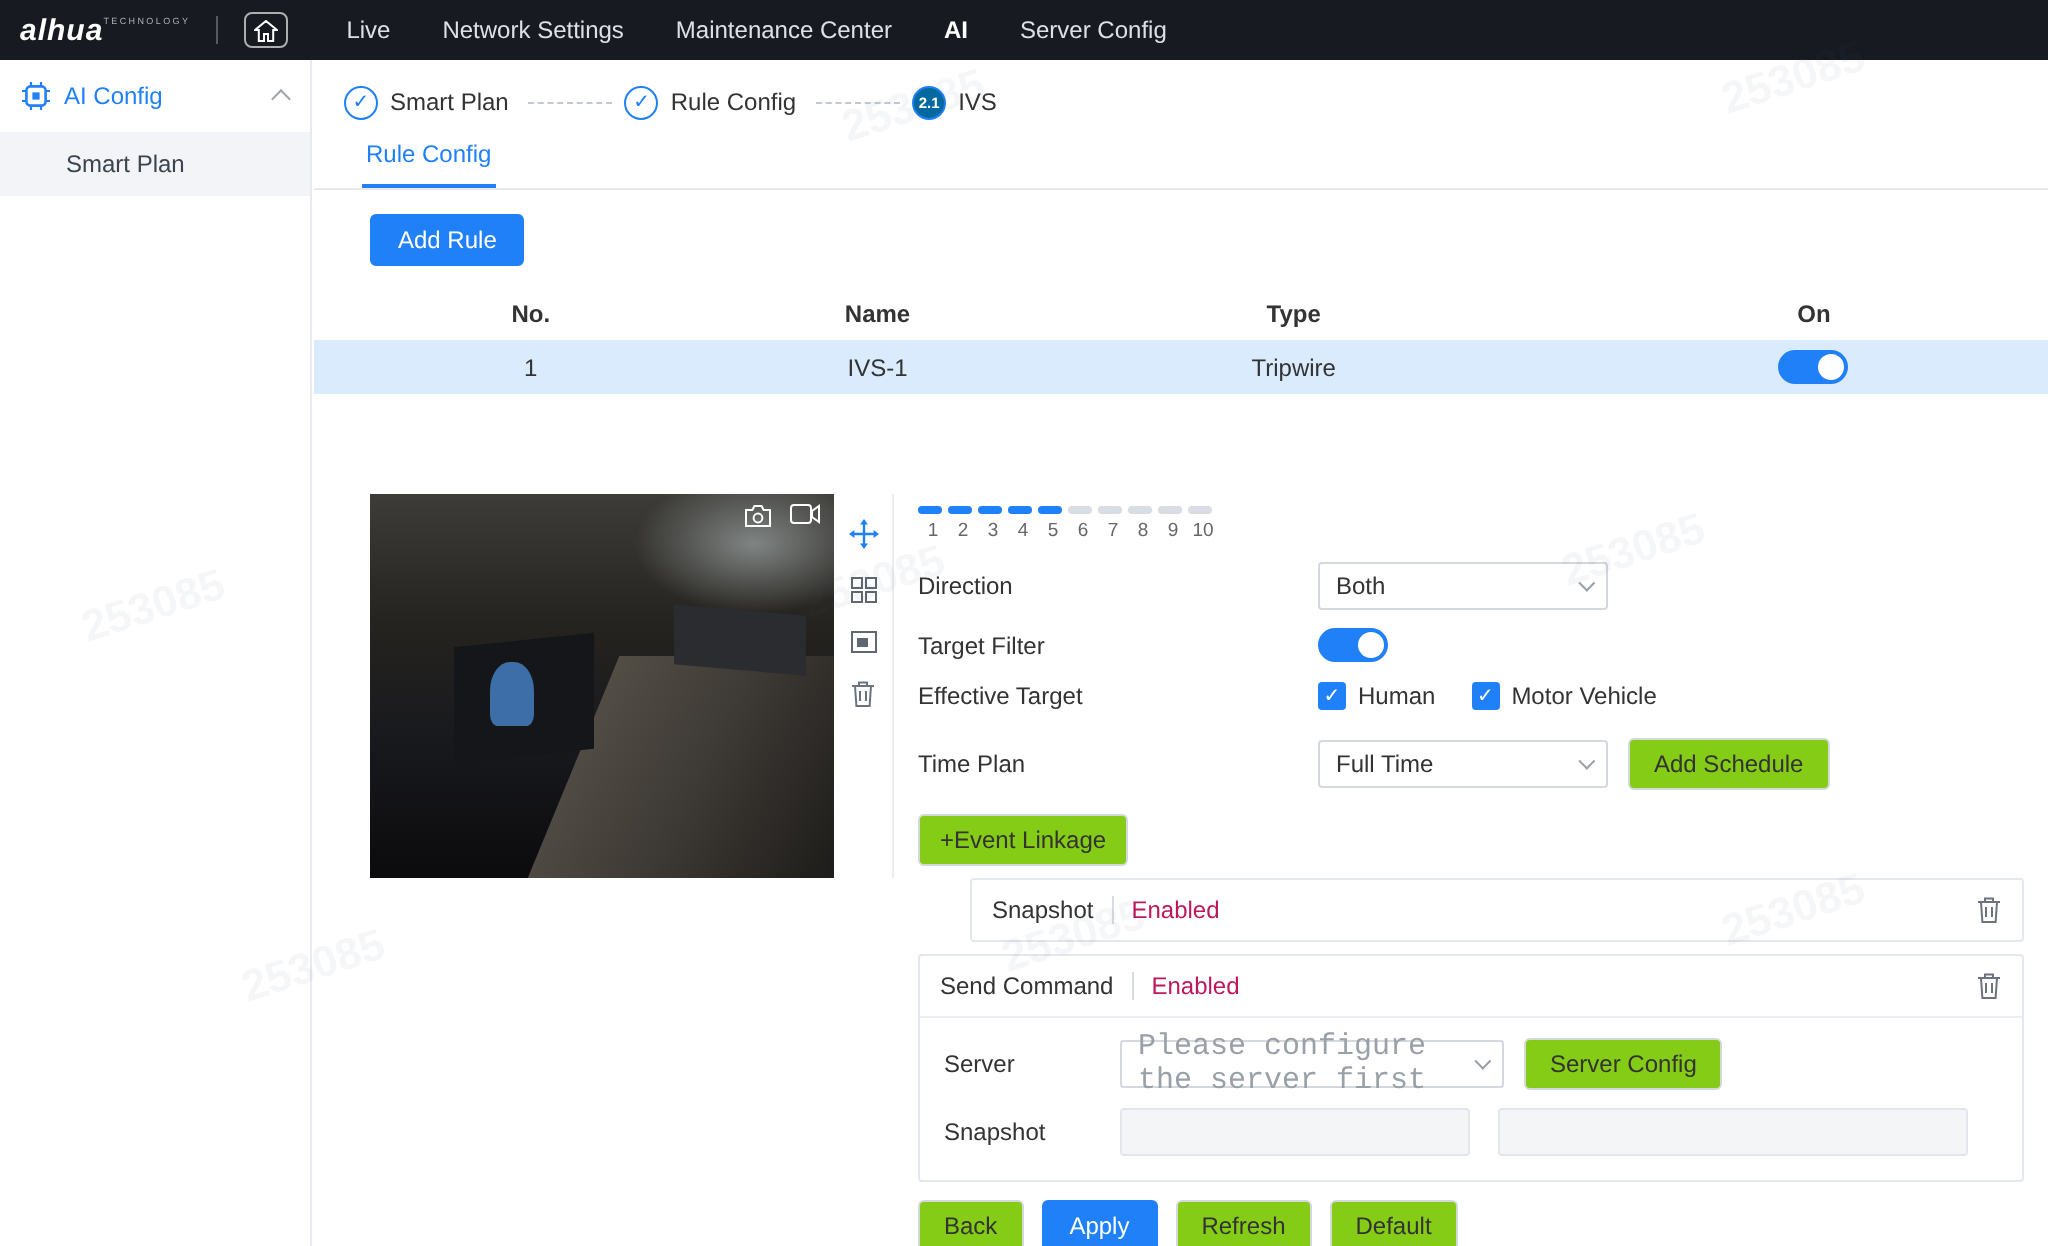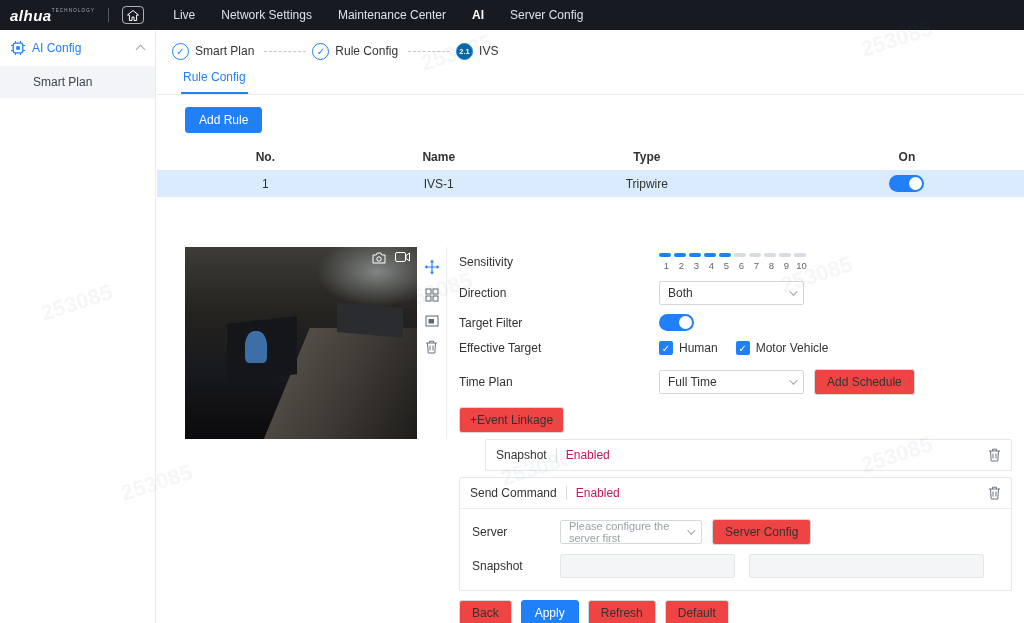--- a/index.html
+++ b/index.html
@@ -40,21 +40,21 @@
   .step-circle { width:17px; height:17px; border-radius:50%; border:1px solid #1f80f7; color:#1f80f7; font-size:10px; display:flex; align-items:center; justify-content:center; flex:none; }
   .step-circle.current { background:#0369a1; border-color:#1f80f7; color:#fff; font-size:7.5px; font-weight:bold; }
   .step-label { margin:0 4px 0 6px; color:#333; }
   .step-dash { width:42px; border-top:1px dashed #c3c8cf; margin:0 6px; }
 
   .tabs { margin-top:4px; padding-left:24px; border-bottom:1px solid #e8eaed; }
   .tab { display:inline-block; padding:6px 2px 8px; color:#1f80f7; border-bottom:2px solid #1f80f7; cursor:pointer; }
 
   .btn { font-family:inherit; font-size:12px; border-radius:3px; cursor:pointer; }
   .btn-primary { background:#1f80f7; color:#fff; border:1px solid #1f80f7; padding:5px 13px; }
-  .btn-outline { background:#ef4444; color:#333; border:1px solid #d4d7dc; padding:5px 12px; }
+  .btn-outline { background:#84cc16; color:#333; border:1px solid #d4d7dc; padding:5px 12px; }
   .add-rule { margin:12px 0 0 28px; }
 
   .rules-table { margin-top:10px; width:100%; }
   .rt-header,.rt-row { display:grid; grid-template-columns:25% 15% 33% 27%; align-items:center; height:27px; }
   .rt-header { font-weight:bold; color:#333; }
   .rt-cell { text-align:center; }
   .rt-row { background:#d9ebfc; }
 
   .toggle { width:35px; height:17px; background:#1f80f7; border-radius:9px; position:relative; display:inline-block; vertical-align:middle; cursor:pointer; }
   .toggle::after { content:""; position:absolute; right:2px; top:2px; width:13px; height:13px; background:#fff; border-radius:50%; }
@@ -103,21 +103,21 @@
   .panel-snapshot { margin-top:6px;margin-left:26px; }
   .panel-sendcmd { margin-top:6px; }
   .panel-header { display:flex; align-items:center; height:30px; padding:0 10px; }
   .panel-title { color:#333; padding-right:9px; border-right:1px solid #d9dce0; margin-right:9px; }
   .panel-status { color:#be185d; }
   .panel-trash { margin-left:auto; line-height:0; cursor:pointer; }
   .panel-body { border-top:1px solid #eceef1; padding:10px 12px 12px; }
   .pb-row { display:flex; align-items:center; }
   .pb-row + .pb-row { margin-top:9px; }
   .pb-label { width:88px; color:#333; flex:none; }
-  .dd-server { width:142px; color:#9aa0a8; font-size:11px; }
+  .dd-server { width:192px; color:#9aa0a8; font-size:15px;font-family:Liberation Mono, monospace; }
   .cmd-input { height:24px; background:#f4f5f7; border:1px solid #e3e6ea; border-radius:2px; }
   .cmd-1 { width:175px; }
   .cmd-2 { width:235px; margin-left:14px; }
 
   .footer { display:flex; gap:9px; margin-top:9px; }
 </style>
 </head>
 <body>
 
 <div class="page">
@@ -260,21 +260,20 @@
           <svg width="13" height="14" viewBox="0 0 13 14" fill="none" stroke="#6b7280">
               <path d="M1 3 H12 M4.5 3 V1.2 H8.5 V3 M2.5 3 L3.2 13 H9.8 L10.5 3"></path>
               <path d="M5 5.5 V10.5 M8 5.5 V10.5"></path>
             </svg>
         </span>
       </div>
 
       <div class="settings">
 
         <div class="srow">
-          <span class="srow-label">Sensitivity</span>
           <div class="sens-block">
             <div class="sens-bar">
               <span class="sens-seg on"></span>
                 <span class="sens-seg on"></span>
                 <span class="sens-seg on"></span>
                 <span class="sens-seg on"></span>
                 <span class="sens-seg on"></span>
                 <span class="sens-seg"></span>
                 <span class="sens-seg"></span>
                 <span class="sens-seg"></span>

